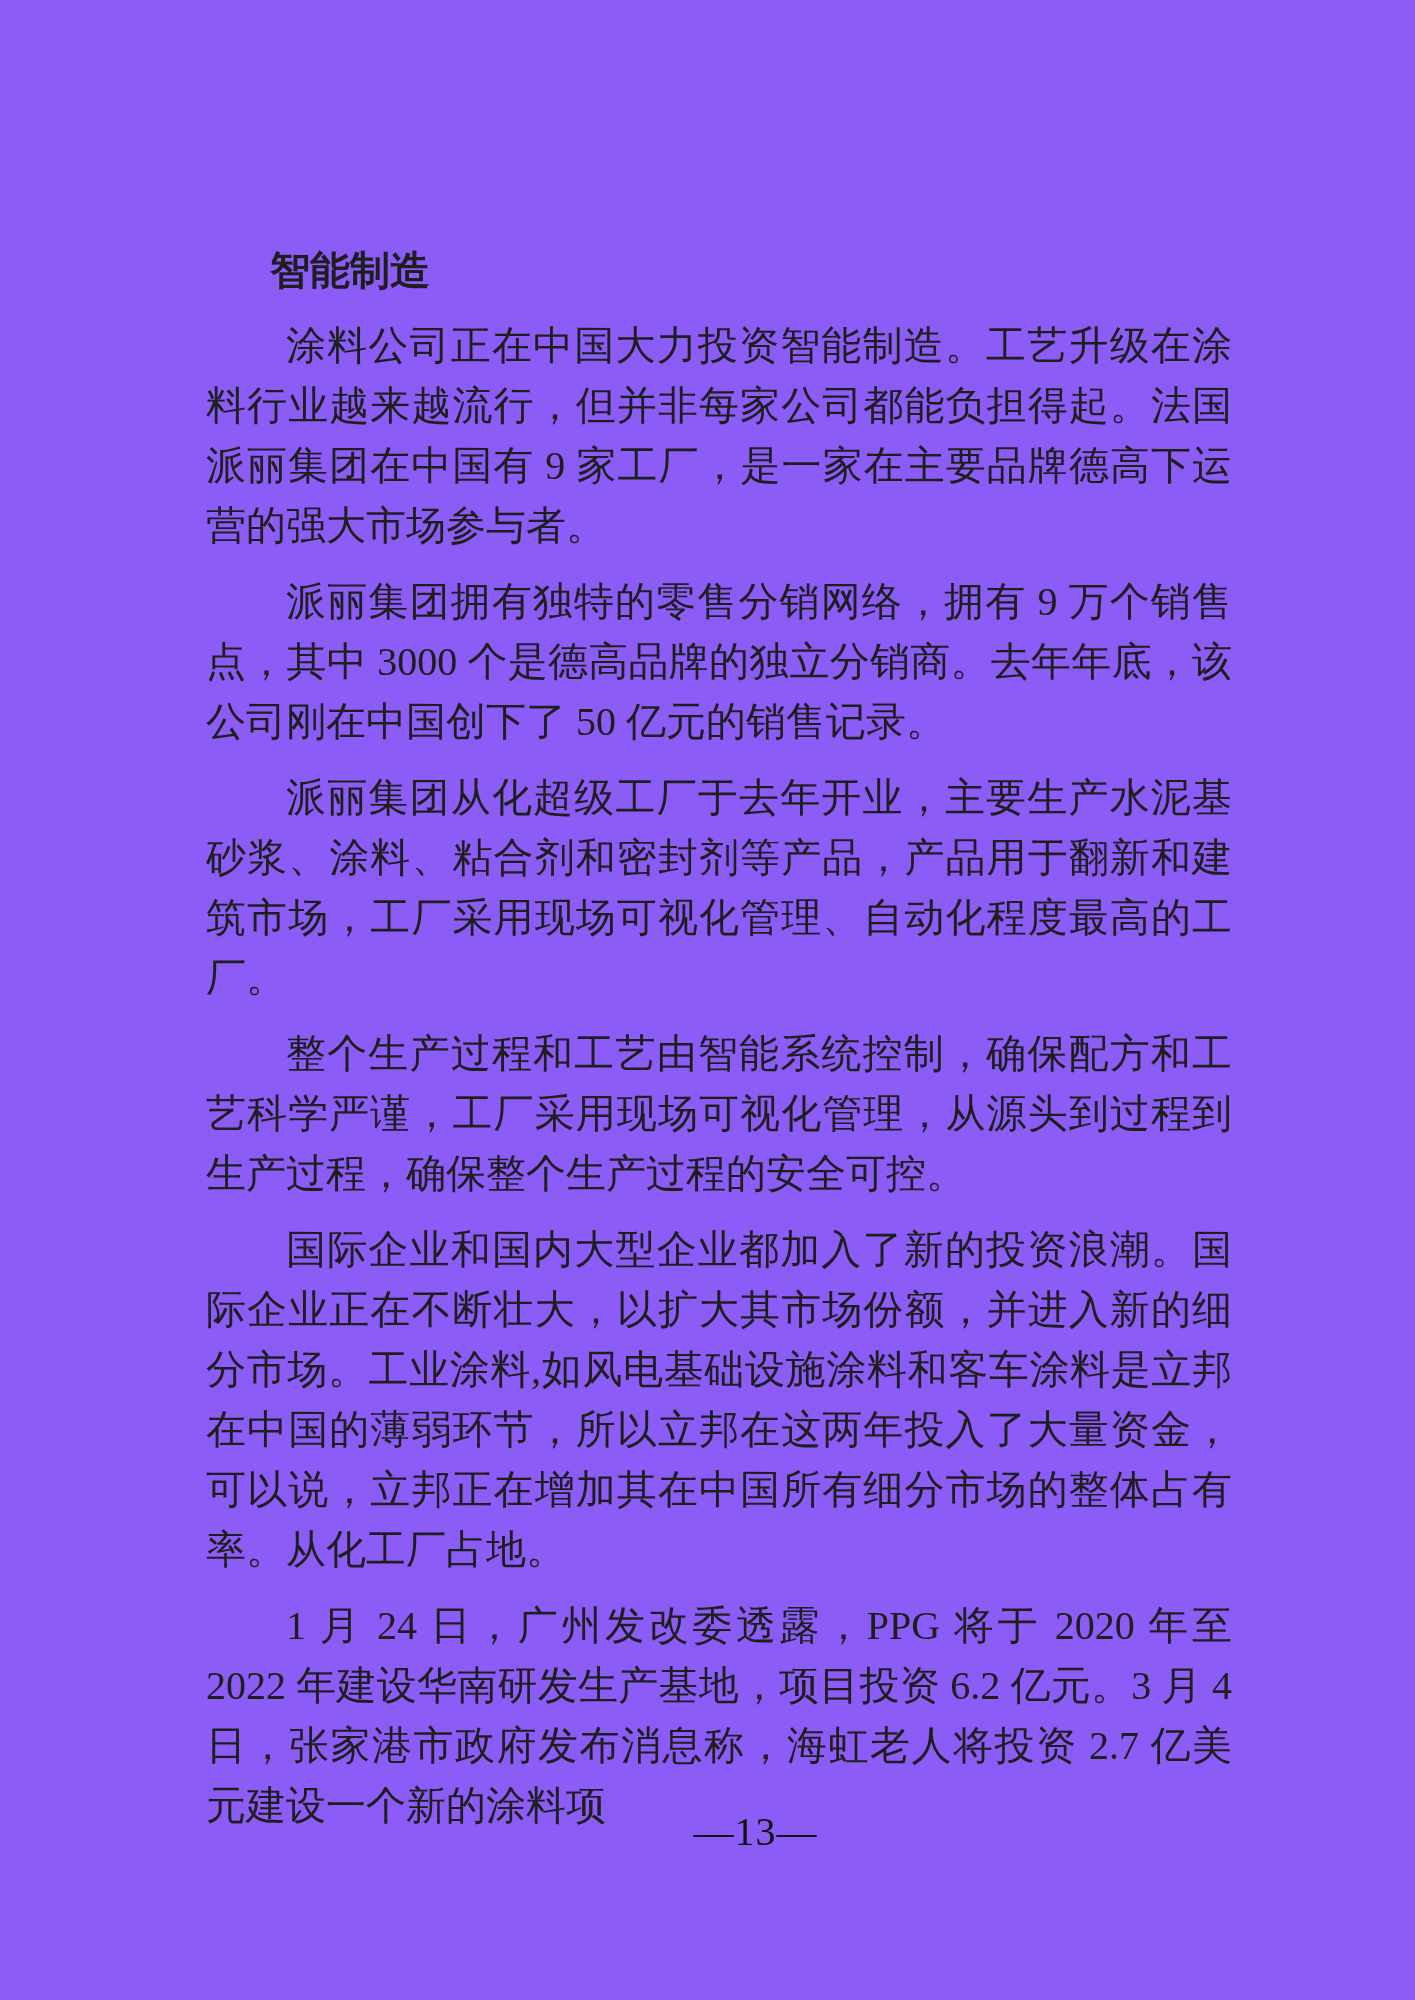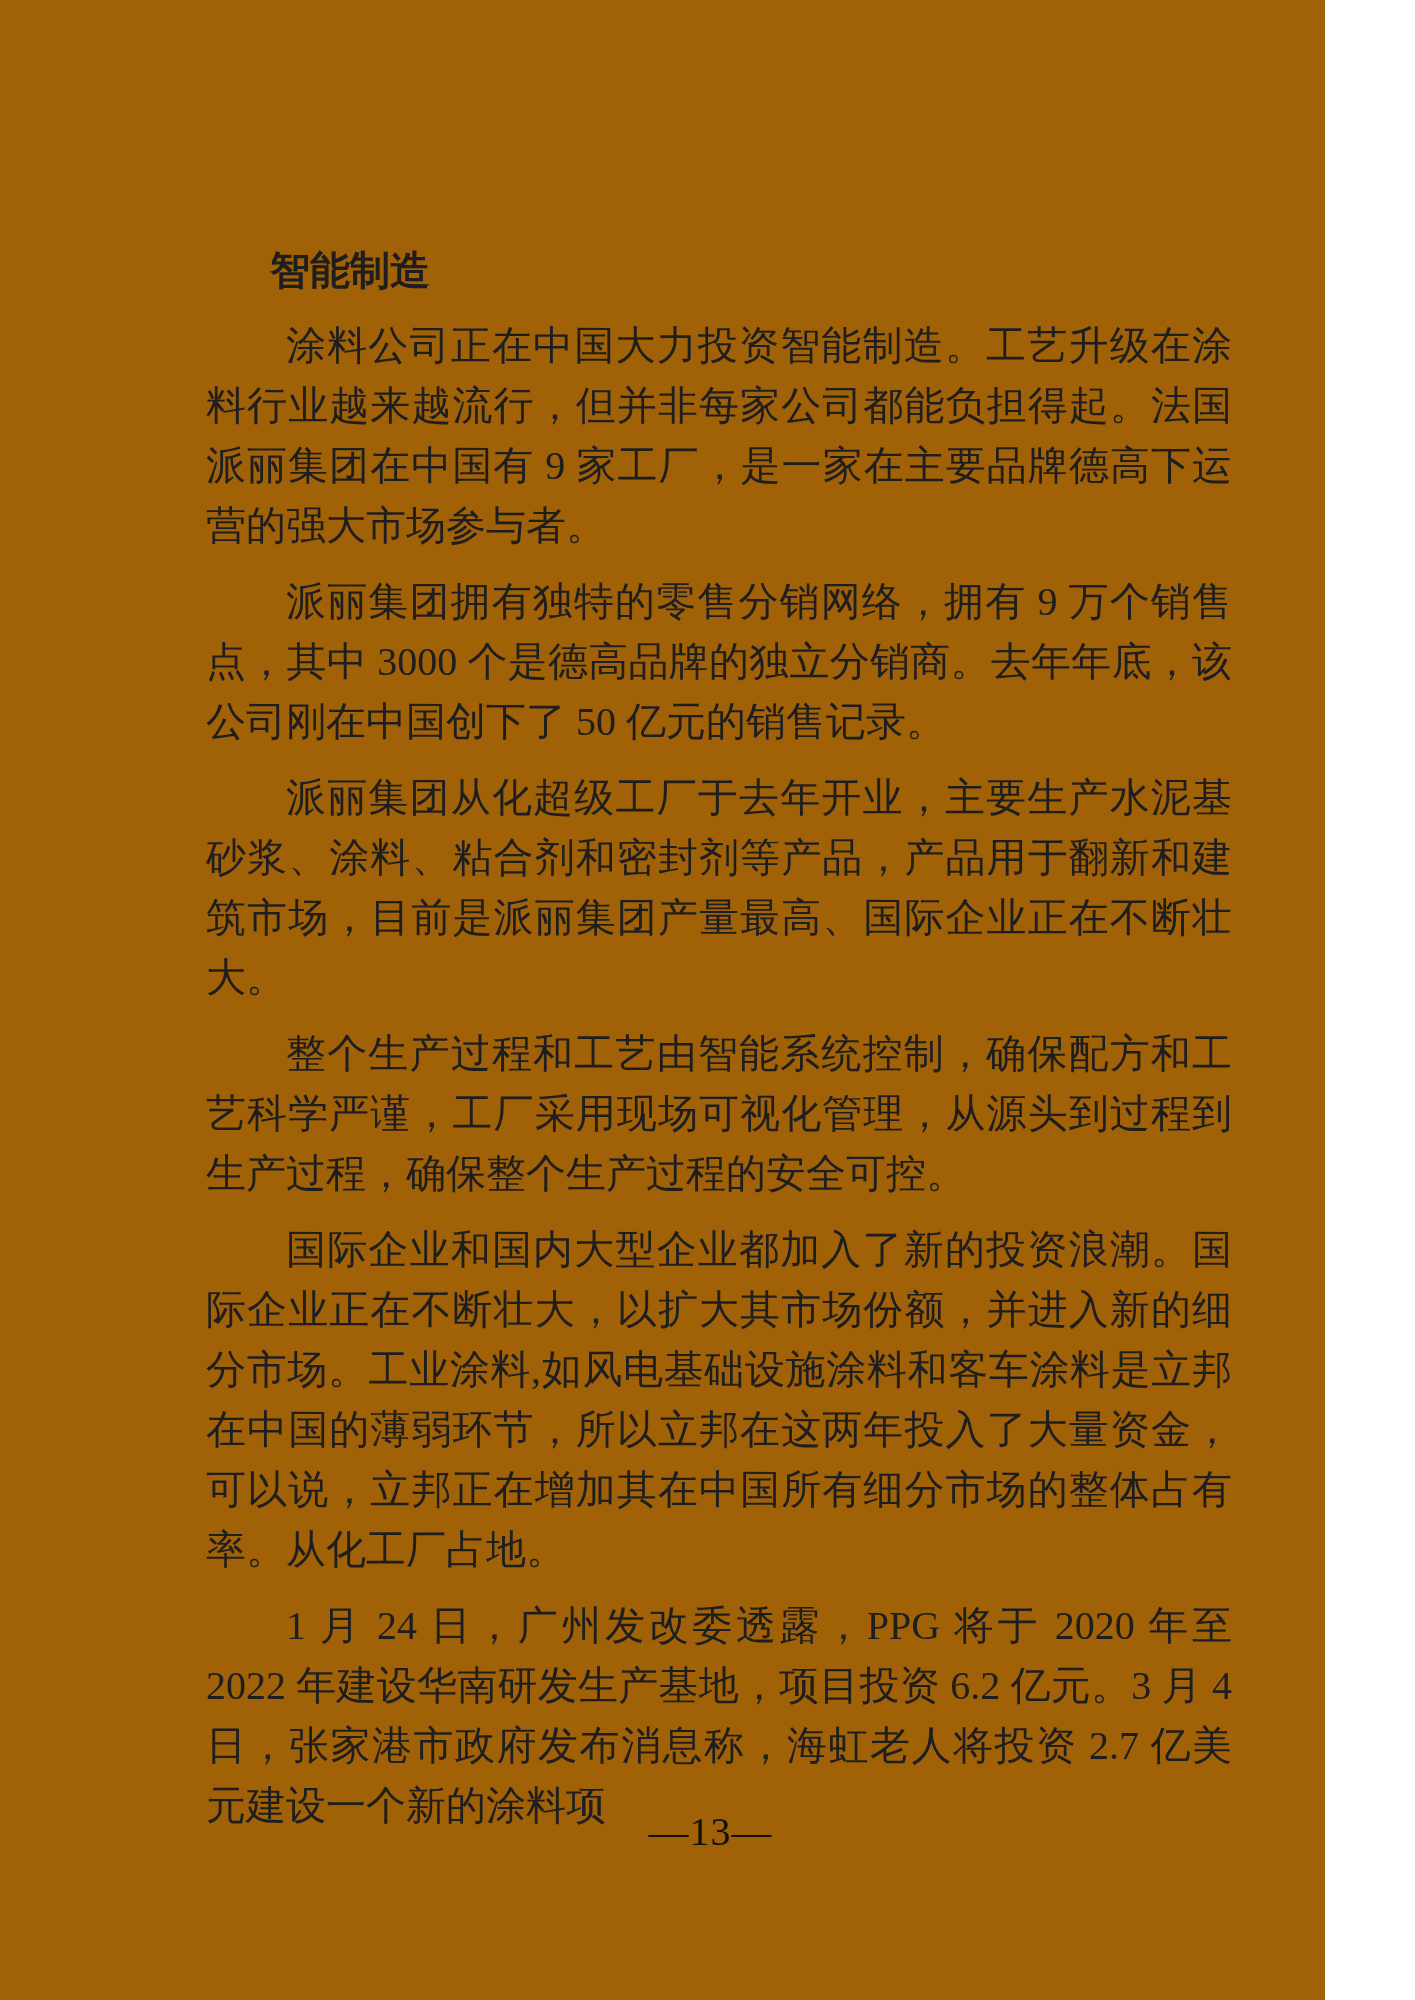--- a/index.html
+++ b/index.html
@@ -2,27 +2,26 @@
 <html lang="zh"><head>
 <meta charset="utf-8">
 <style>
   html, body {
     margin: 0;
     padding: 0;
     background: #ffffff;
   }
   .page {
     position: relative;
-    width: 1309px;
+    width: 1415px;
     height: 2000px;
-    background: #a16207;
+    background: #8b5cf6;
     overflow: hidden;
     font-family: "Liberation Serif", "DejaVu Serif", serif;
     color: #1e1e1e;
-    padding-left: 16px;
   }
   .content {
     position: absolute;
     left: 190px;
     top: 240px;
     width: 1058px;
     font-size: 40px;
     line-height: 60px;
     text-align: justify;
   }
@@ -56,21 +55,21 @@
 <body>
 
 <div class="page">
 
   <div class="content">
 
     <section>
       <h2>智能制造</h2>
       <p>涂料公司正在中国大力投资智能制造。工艺升级在涂料行业越来越流行，但并非每家公司都能负担得起。法国派丽集团在中国有 9 家工厂，是一家在主要品牌德高下运营的强大市场参与者。</p>
       <p>派丽集团拥有独特的零售分销网络，拥有 9 万个销售点，其中 3000 个是德高品牌的独立分销商。去年年底，该公司刚在中国创下了 50 亿元的销售记录。</p>
-      <p>派丽集团从化超级工厂于去年开业，主要生产水泥基砂浆、涂料、粘合剂和密封剂等产品，产品用于翻新和建筑市场，目前是派丽集团产量最高、国际企业正在不断壮大。</p>
+      <p>派丽集团从化超级工厂于去年开业，主要生产水泥基砂浆、涂料、粘合剂和密封剂等产品，产品用于翻新和建筑市场，工厂采用现场可视化管理、自动化程度最高的工厂。</p>
       <p>整个生产过程和工艺由智能系统控制，确保配方和工艺科学严谨，工厂采用现场可视化管理，从源头到过程到生产过程，确保整个生产过程的安全可控。</p>
     </section>
 
     <section>
       <p>国际企业和国内大型企业都加入了新的投资浪潮。国际企业正在不断壮大，以扩大其市场份额，并进入新的细分市场。工业涂料,如风电基础设施涂料和客车涂料是立邦在中国的薄弱环节，所以立邦在这两年投入了大量资金，可以说，立邦正在增加其在中国所有细分市场的整体占有率。从化工厂占地。</p>
       <p>1 月 24 日，广州发改委透露，PPG 将于 2020 年至 2022 年建设华南研发生产基地，项目投资 6.2 亿元。3 月 4 日，张家港市政府发布消息称，海虹老人将投资 2.7 亿美元建设一个新的涂料项</p>
     </section>
 
   </div>
 

